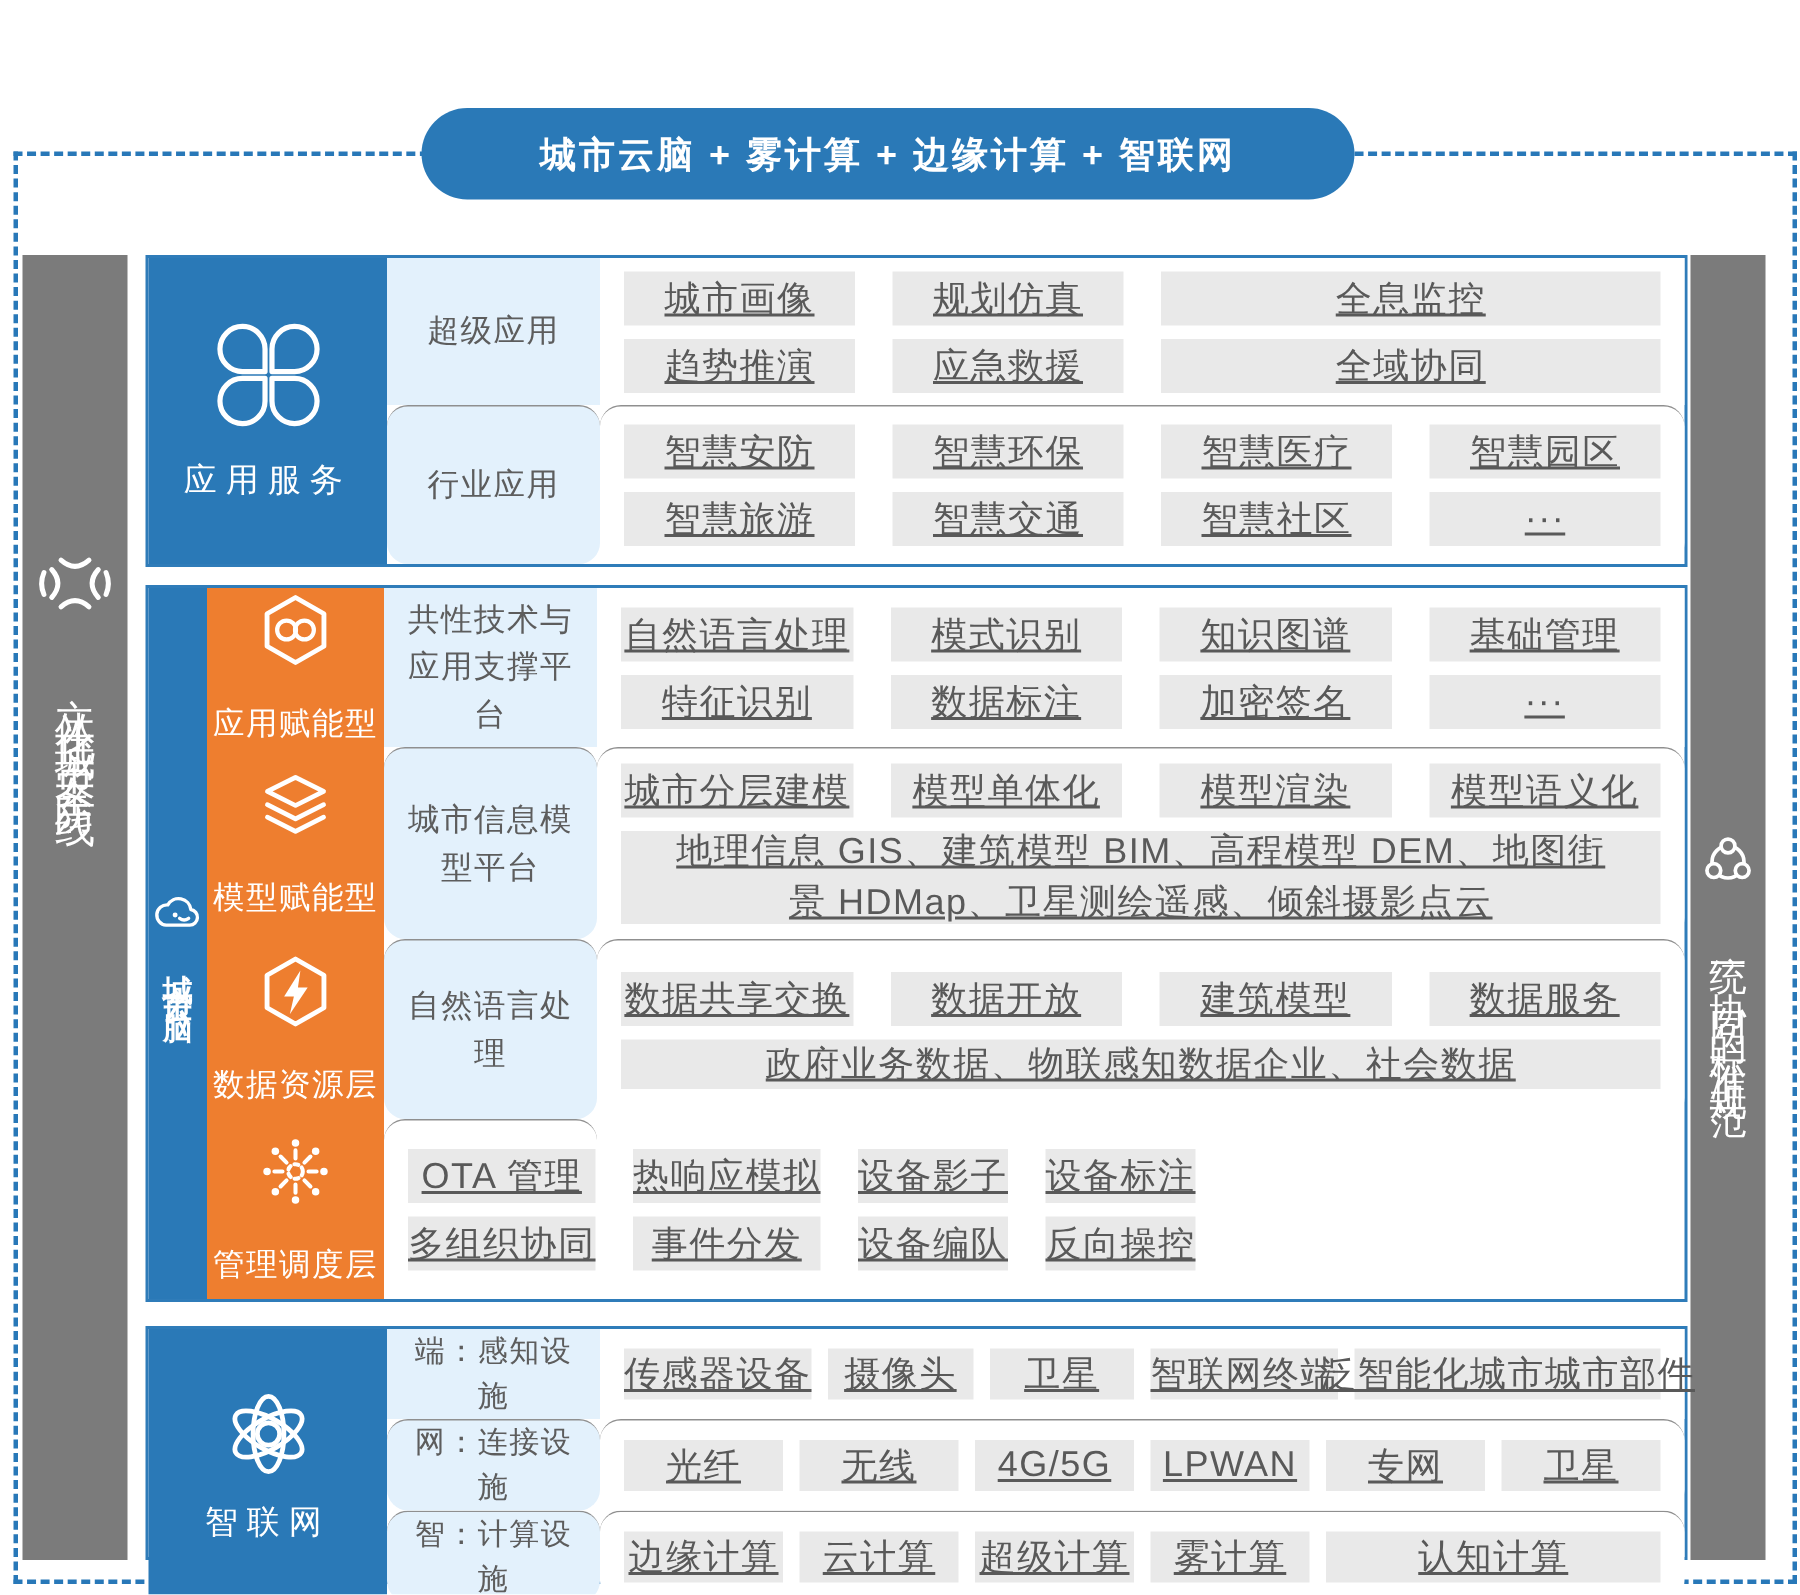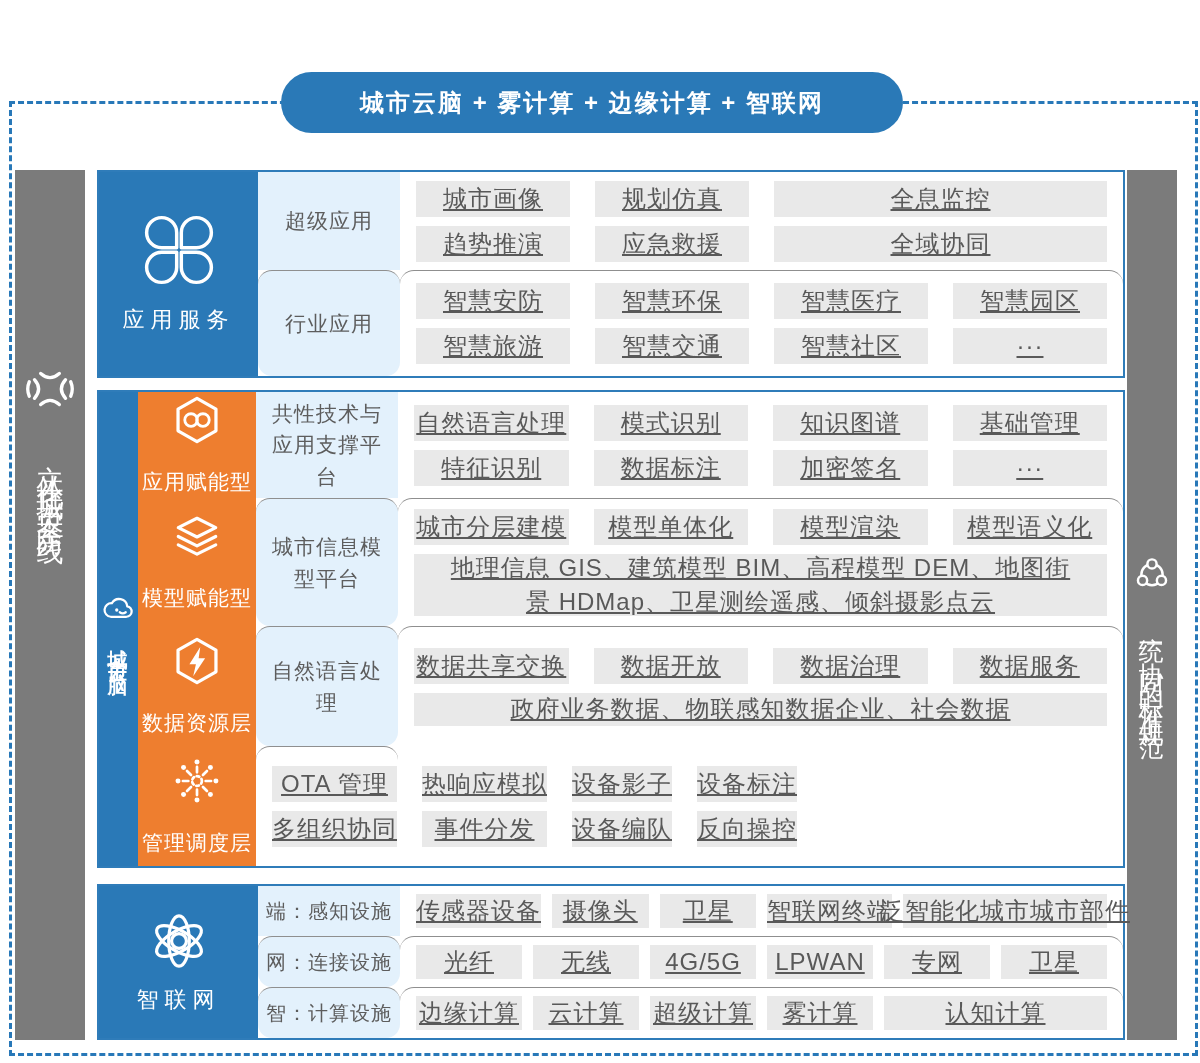--- a/index.html
+++ b/index.html
@@ -26,21 +26,21 @@
   .bigblock{grid-row:1/-1;grid-column:1;background:#2a79b7;display:flex;flex-direction:column;align-items:center;justify-content:center;gap:18px;color:#fff;}
   .block-title{font-size:22px;letter-spacing:6px;}
 
   .brainstrip{grid-row:1/-1;grid-column:1;background:#2a79b7;display:flex;flex-direction:column;align-items:center;justify-content:center;gap:12px;}
   .brainstrip .vtext{font-size:20px;letter-spacing:8px;font-weight:bold;}
 
   .orangecell{background:#ee7e2f;display:flex;flex-direction:column;align-items:center;justify-content:center;gap:22px;color:#fff;font-size:21px;letter-spacing:1px;}
 
   .rlabel{background:#e3f1fc;display:flex;align-items:center;justify-content:center;text-align:center;
           color:#5d5d5d;font-size:21px;line-height:1.5;padding:0 14px;box-sizing:border-box;letter-spacing:1px;}
-  .s3 .rlabel{font-size:20px;padding:0 6px;}
+  .s3 .rlabel{font-size:20px;padding:0 16px;}
 
   .chipzone{display:grid;align-content:center;padding:8px 16px;box-sizing:border-box;background:#fff;}
   .g4{grid-template-columns:repeat(4,1fr);gap:9px 25px;}
   .g6{grid-template-columns:repeat(6,1fr);gap:8px 11px;}
   .chip{background:#e9e9e9;color:#595959;font-size:24px;display:flex;align-items:center;justify-content:center;
         height:36px;white-space:nowrap;letter-spacing:1px;text-decoration:underline;}
   .s3 .chip{height:34px;}
   .w2{grid-column:span 2;}
   .w4{grid-column:1/-1;}
   .chip.tall{height:62px;white-space:normal;text-align:center;line-height:1.4;padding:0 30px;}
@@ -181,21 +181,21 @@
           <polygon points="24,4 41.5,14 41.5,34 24,44 6.5,34 6.5,14" stroke-width="3"></polygon>
           <path d="M27 11 L17 27 H23 L20.5 38 L31.5 21.5 H25.5 Z" fill="#fff" stroke="none"></path>
         </svg>
       </span>
       <span>数据资源层</span>
     </div>
     <div class="rlabel sep">自然语言处理</div>
     <div class="chipzone g4 sep">
       <div class="chip">数据共享交换</div>
       <div class="chip">数据开放</div>
-      <div class="chip">数据治理</div>
+      <div class="chip">建筑模型</div>
       <div class="chip">数据服务</div>
       <div class="chip wide1 w4">政府业务数据、物联感知数据企业、社会数据</div>
     </div>
 
     <div class="orangecell">
       <span>
         <svg width="52" height="52" viewBox="0 0 48 48" fill="none" stroke="#fff" stroke-width="2.5" stroke-linecap="round">
           <circle cx="24" cy="24" r="4.5" stroke-dasharray="2.5 2.6"></circle>
           <path d="M32 24 L37 24 M24 32 L24 37 M16 24 L11 24 M24 16 L24 11"></path>
           <path d="M29.5 29.5 L33.2 33.2 M18.5 29.5 L14.8 33.2 M29.5 18.5 L33.2 14.8 M18.5 18.5 L14.8 14.8"></path>

